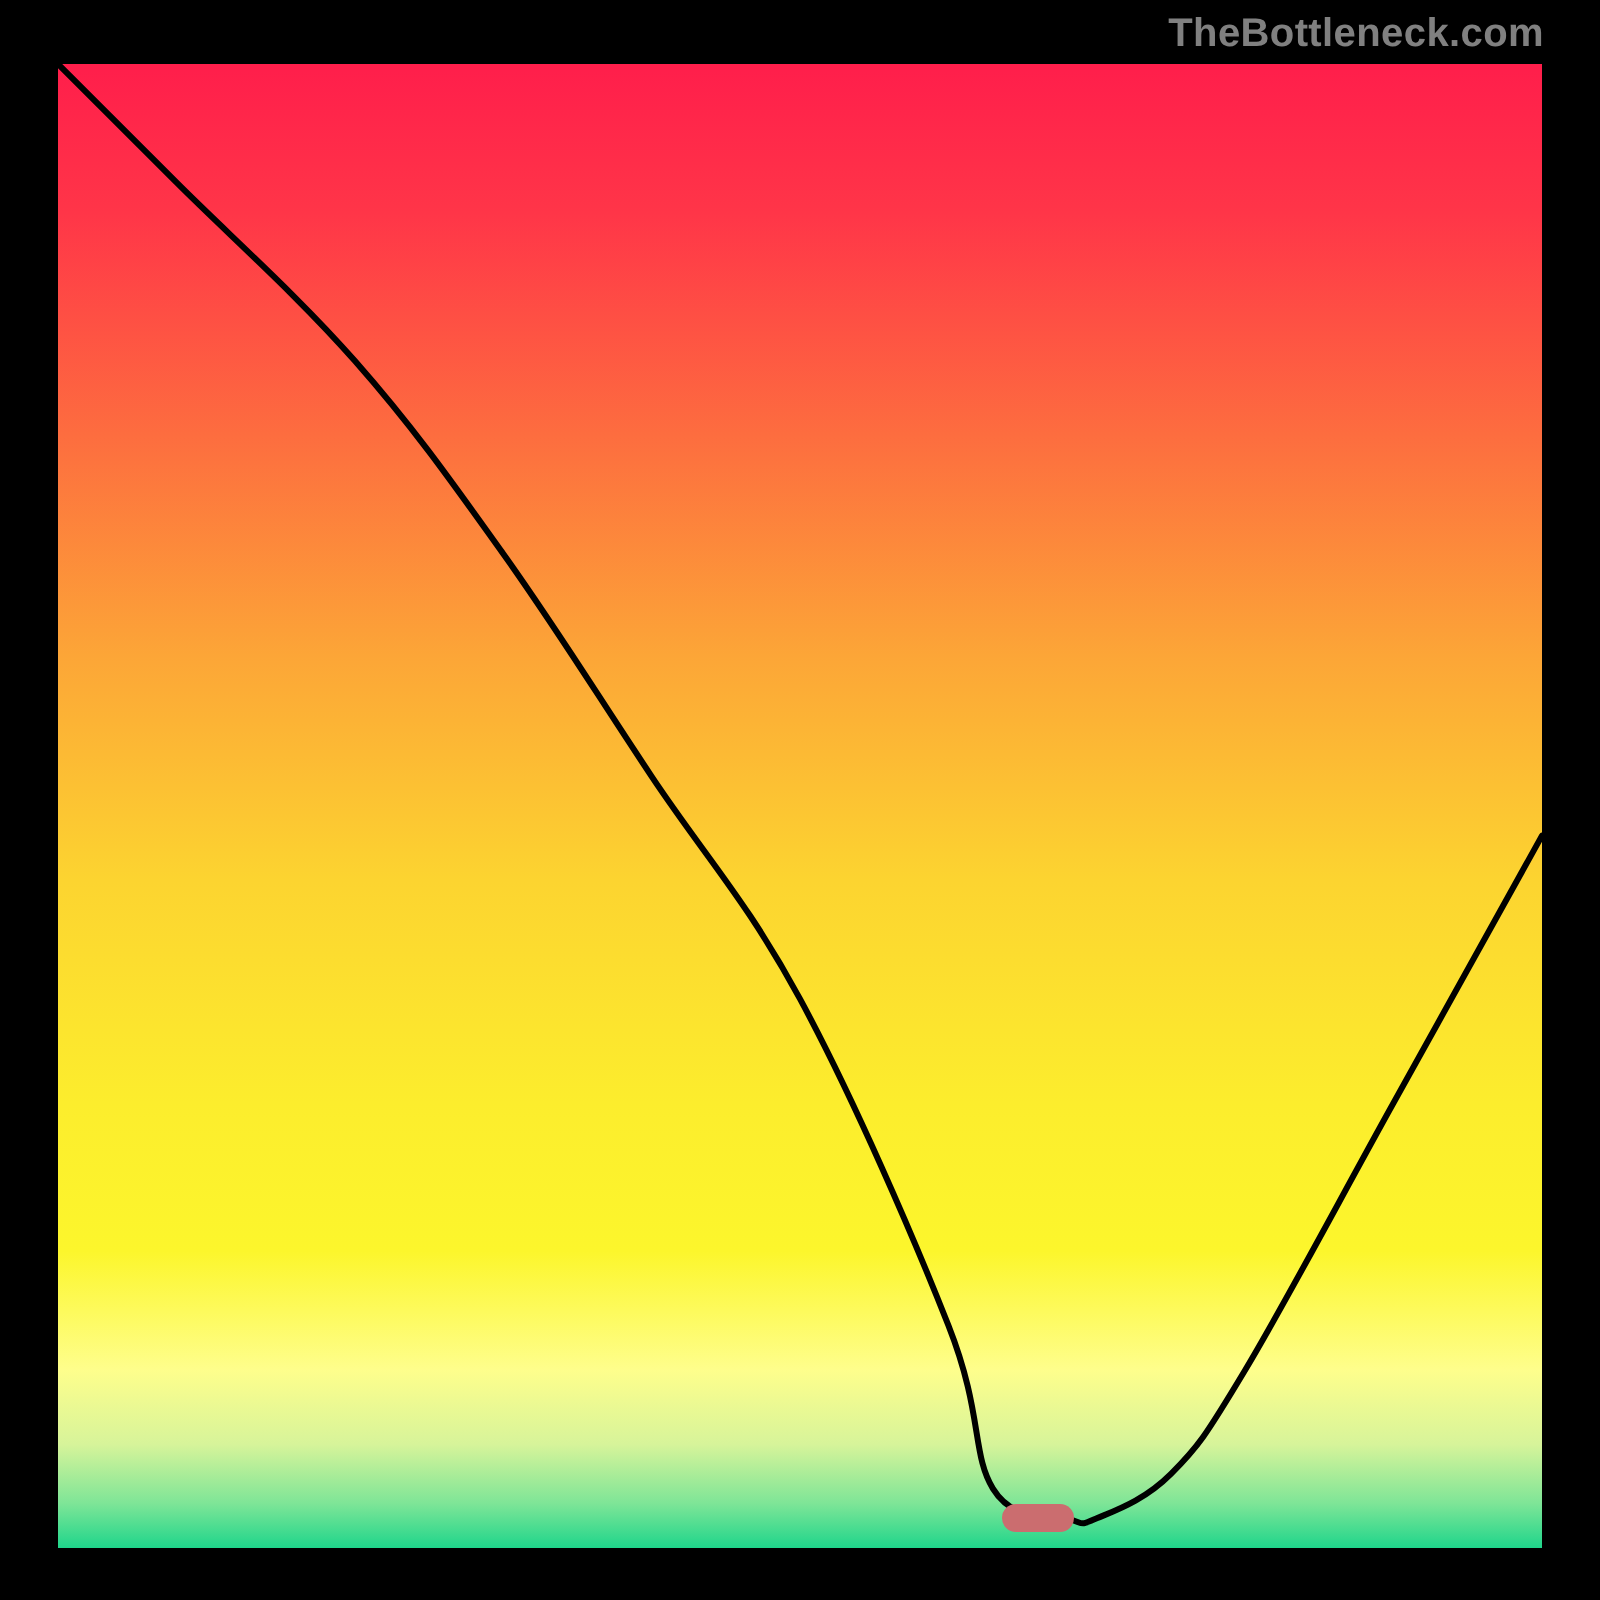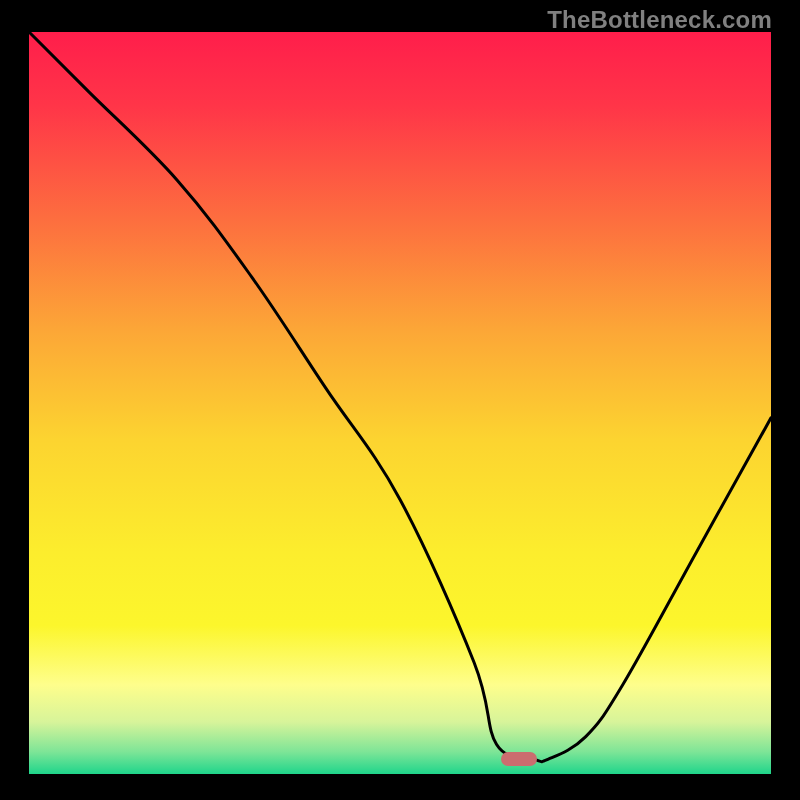--- a/index.html
+++ b/index.html
@@ -16,21 +16,21 @@
     top: 32px;
     width: 742px;
     height: 742px;
     background: #ffffff;
   }
   .watermark {
     position: absolute;
     top: 6px;
     right: 28px;
     font-family: Arial, Helvetica, sans-serif;
-    font-size: 24px;
+    font-size: 20px;
     font-weight: 600;
     color: #808080;
     letter-spacing: 0.2px;
   }
   .plot {
     position: absolute;
     left: 0;
     top: 0;
     width: 742px;
     height: 742px;

